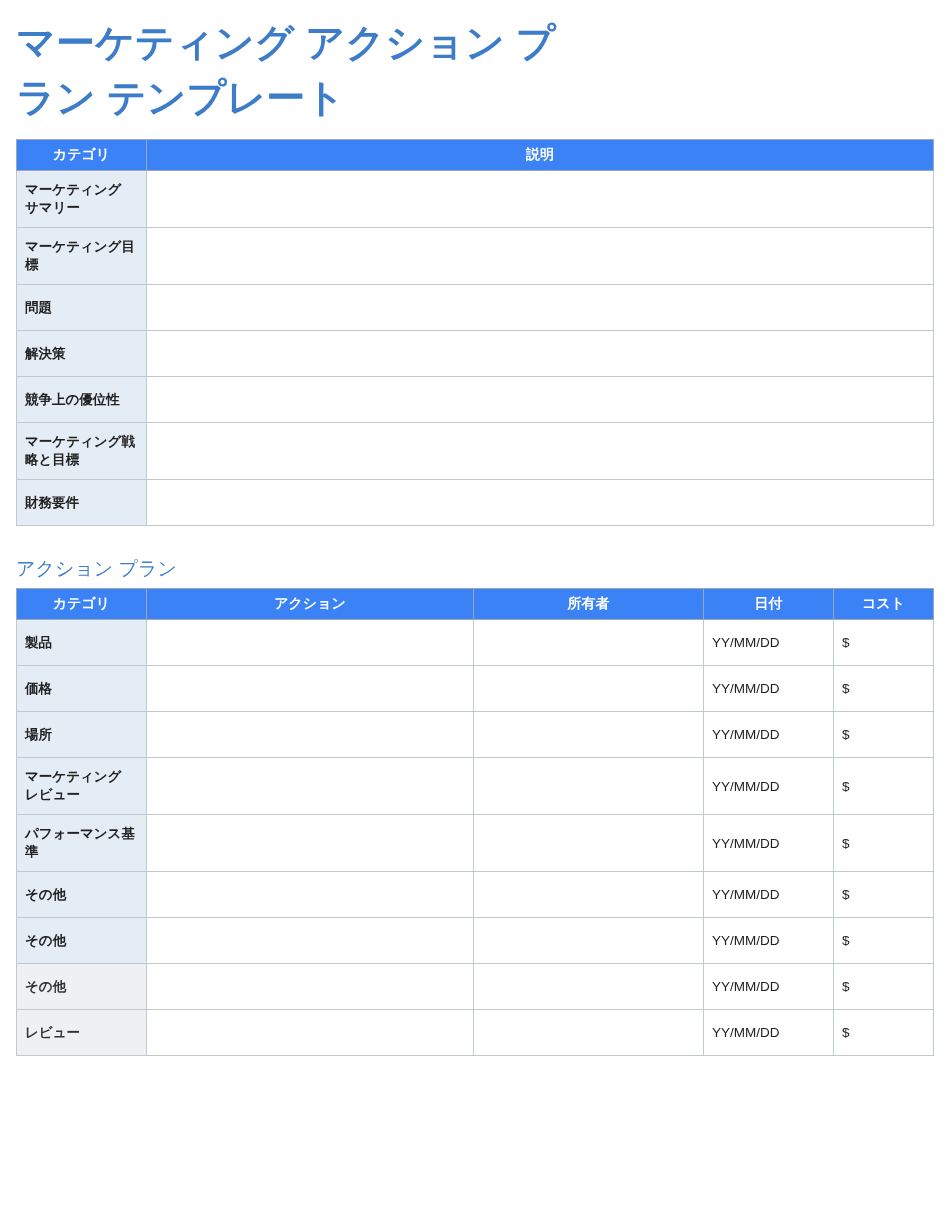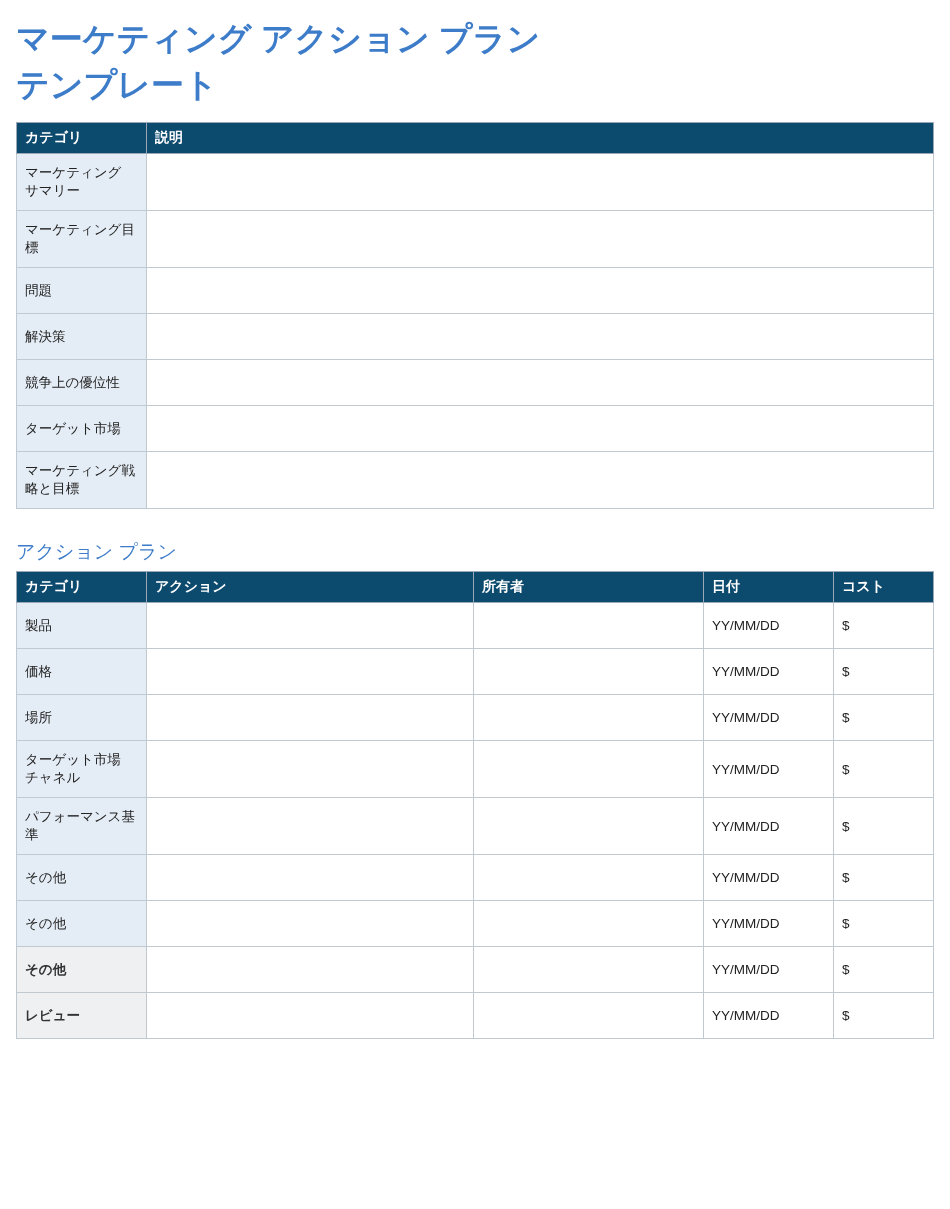--- a/index.html
+++ b/index.html
@@ -4,59 +4,59 @@
   <style>
     * { box-sizing: border-box; margin: 0; padding: 0; }
     body {
       font-family: Arial, "Hiragino Sans", "Meiryo", sans-serif;
       background: #fff;
       padding: 16px;
       width: 950px;
     }
     .main-title {
       color: #3d7cc9;
-      font-size: 33px;
+      font-size: 39px;
       font-weight: 600;
       line-height: 1.4;
       margin-bottom: 14px;
       max-width: 550px;
     }
     .section-title {
       color: #3d7cc9;
       font-size: 19px;
       font-weight: 500;
       margin-top: 30px;
       margin-bottom: 6px;
     }
     table {
       width: 100%;
       border-collapse: collapse;
       table-layout: fixed;
     }
     th {
-      background: #0c4a6e;
+      background: #3b82f6;
       color: #fff;
       font-weight: bold;
       font-size: 14px;
-      text-align: left;
+      text-align: center;
       padding: 6px 8px;
       border: 1px solid #9aa8b8;
     }
     td {
       border: 1px solid #c0c8d0;
       padding: 10px 8px;
       font-size: 13.5px;
       color: #222;
       height: 46px;
       vertical-align: middle;
       background: #fff;
     }
     td.label {
       background: #e4ecf5;
-      font-weight: normal;
+      font-weight: bold;
       color: #222;
     }
     td.label-alt {
       background: #eef0f2;
       font-weight: bold;
       color: #333;
     }
     td.center { text-align: left; }
     
     .t1 th:first-child, .t1 td:first-child { width: 130px; }
@@ -94,25 +94,25 @@
       </tr>
       <tr>
         <td class="label">解決策</td>
         <td></td>
       </tr>
       <tr>
         <td class="label">競争上の優位性</td>
         <td></td>
       </tr>
       <tr>
-        <td class="label">ターゲット市場</td>
+        <td class="label">マーケティング戦略と目標</td>
         <td></td>
       </tr>
       <tr>
-        <td class="label">マーケティング戦略と目標</td>
+        <td class="label">財務要件</td>
         <td></td>
       </tr>
     </tbody>
 </table>
 
 <div class="section-title">アクション プラン</div>
 
 <table class="t2">
   <thead>
     <tr>
@@ -139,21 +139,21 @@
         <td>$</td>
       </tr>
       <tr>
         <td class="label">場所</td>
         <td></td>
         <td></td>
         <td class="center">YY/MM/DD</td>
         <td>$</td>
       </tr>
       <tr>
-        <td class="label">ターゲット市場 チャネル</td>
+        <td class="label">マーケティング レビュー</td>
         <td></td>
         <td></td>
         <td class="center">YY/MM/DD</td>
         <td>$</td>
       </tr>
       <tr>
         <td class="label">パフォーマンス基準</td>
         <td></td>
         <td></td>
         <td class="center">YY/MM/DD</td>

